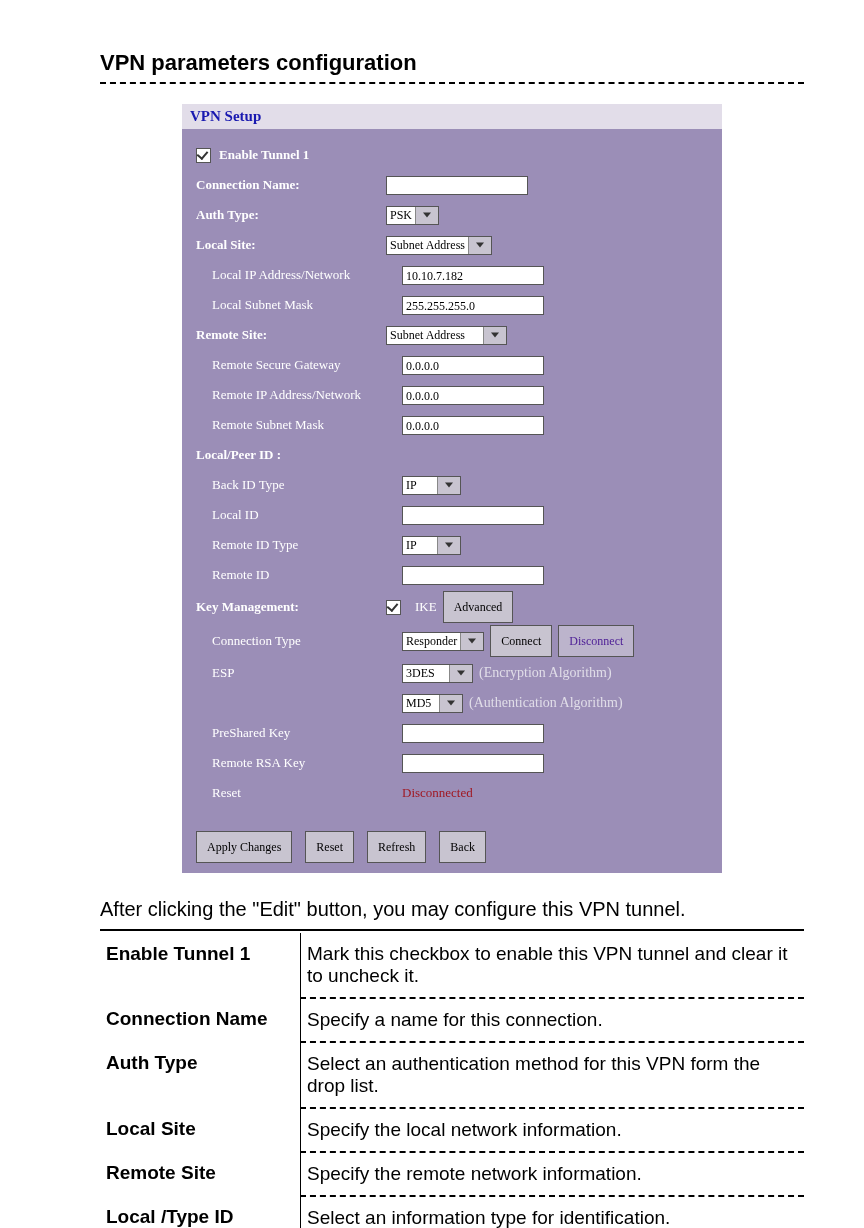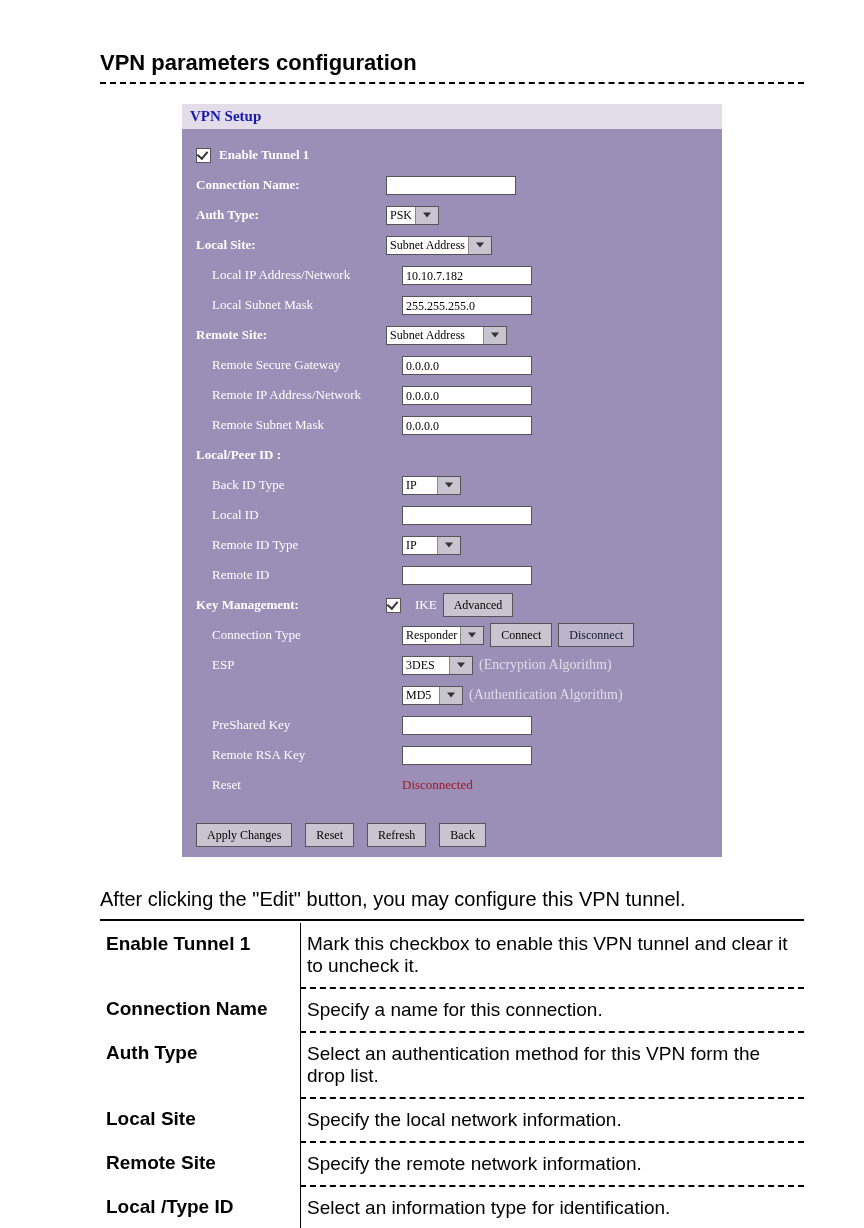--- a/index.html
+++ b/index.html
@@ -1,33 +1,33 @@
 <!DOCTYPE html>
 <html><head>
 <meta charset="utf-8">
 <style>
   html,body{margin:0;padding:0;background:#fff;font-family:Arial,Helvetica,sans-serif;color:#000}
   .page{width:864px;margin:0 auto;padding:50px 60px 30px 100px;box-sizing:border-box}
   .page-title{font-size:22px;font-weight:bold;padding-bottom:6px;border-bottom:2px dashed #000;margin-bottom:20px}
   
-  .vpn-panel{width:540px;margin:0 auto 25px auto;background:#9b8eb7;font-family:"Times New Roman",serif}
+  .vpn-panel{width:540px;margin:0 auto 19px auto;background:#9b8eb7;font-family:"Times New Roman",serif}
   .vpn-head{background:#e2dde9;color:#1919b0;font-weight:bold;font-size:15px;padding:4px 8px}
   .vpn-body{padding:12px 14px 16px 14px;color:#fff;font-size:13px}
   .row{display:flex;align-items:center;min-height:28px;margin-bottom:2px}
   .lbl{width:190px;flex:0 0 190px}
   .lbl.sub{padding-left:16px}
   .val{flex:1 1 auto;display:flex;align-items:center;gap:6px}
   .inp{background:#fff;color:#000;font-size:12px;height:19px;line-height:19px;padding:0 3px;border:1px solid #555;box-sizing:border-box}
-  .w110{width:130px}
+  .w110{width:142px}
   .sel{display:inline-flex;align-items:center;background:#fff;border:1px solid #555;height:19px;box-sizing:border-box;color:#000;font-size:12px}
   .sel span{padding:0 3px}
   .sel .car{width:16px;height:100%;background:#c8c4d0;display:flex;align-items:center;justify-content:center;border-left:1px solid #888}
   .sel .car svg{width:8px;height:8px;fill:#333}
-  .btn{background:#c8c4d0;border:1px solid #555;color:#000;font-size:12px;height:24px;line-height:18px;padding:0 10px;box-sizing:border-box;display:inline-flex;align-items:center}
-  .btn.dis{color:#0f172a;background:#bcb4cc}
+  .btn{background:#c8c4d0;border:1px solid #555;color:#000;font-size:12px;height:32px;line-height:18px;padding:0 10px;box-sizing:border-box;display:inline-flex;align-items:center}
+  .btn.dis{color:#4c1d95;background:#bcb4cc}
   .chk{width:13px;height:13px;background:#fff;border:1px solid #555;margin-right:8px;position:relative;display:inline-block}
   .chk.on::after{content:"";position:absolute;left:2px;top:0;width:5px;height:8px;border:solid #333;border-width:0 2px 2px 0;transform:rotate(40deg)}
   .section-head{font-weight:bold}
   .note{color:#e0dde8;font-size:14px}
   .status{color:#a01822;font-weight:normal}
   .foot{background:#9b8eb7;padding:6px 14px 10px;display:flex;gap:13px}
   
   .caption{font-size:20px;padding:6px 0 8px;border-bottom:2px solid #000;margin-bottom:2px}
   table.desc{width:100%;border-collapse:collapse;font-size:19px}
   table.desc td{vertical-align:top;padding:10px 4px 10px 6px}

